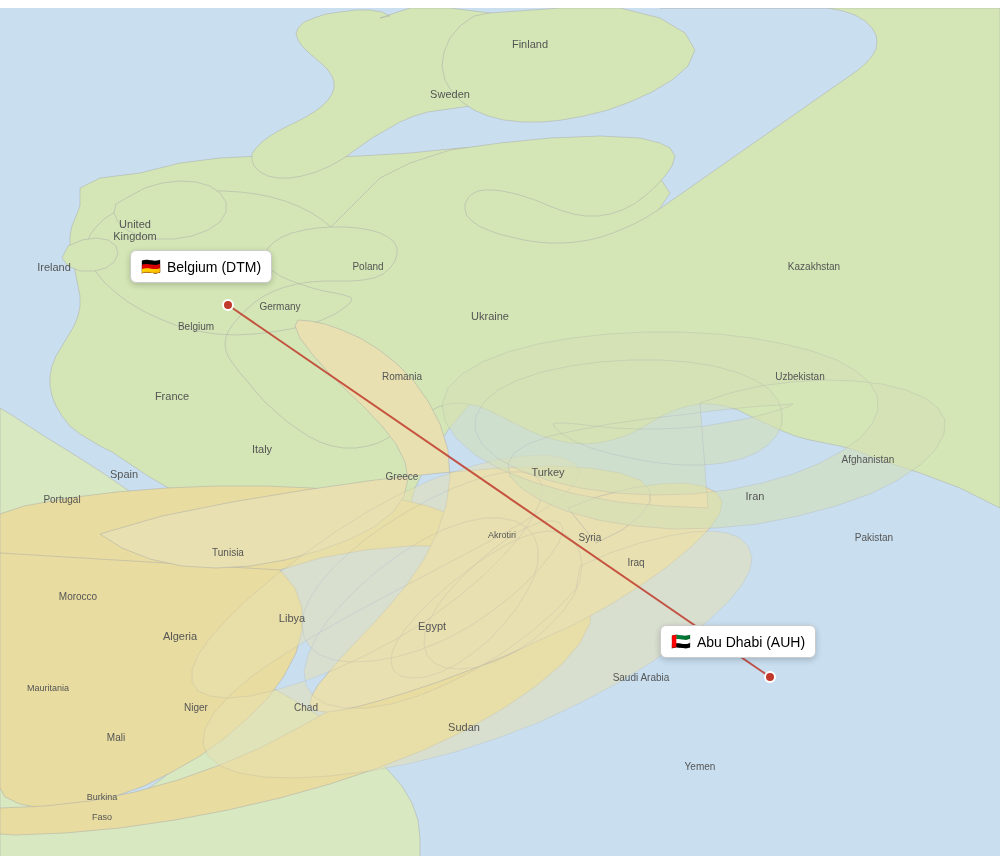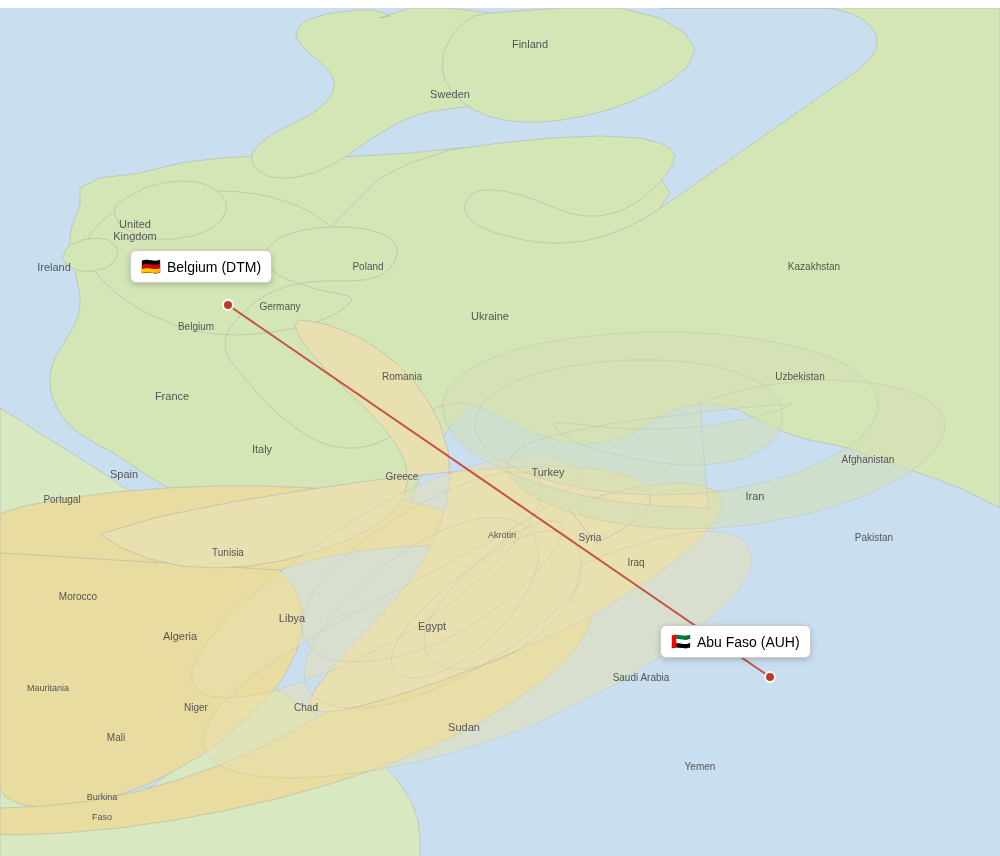--- a/index.html
+++ b/index.html
@@ -131,16 +131,16 @@
     <circle cx="770" cy="669" r="5" fill="#c0392b" stroke="white" stroke-width="2"></circle>
   </svg>
 
   <div id="label-dortmund" class="airport-label">
     <span class="flag">🇩🇪</span>
     <span>Belgium (DTM)</span>
   </div>
 
   <div id="label-abu-dhabi" class="airport-label">
     <span class="flag">🇦🇪</span>
-    <span>Abu Faso (AUH)</span>
+    <span>Abu Dhabi (AUH)</span>
   </div>
 
 </div>
 
 </body></html>

